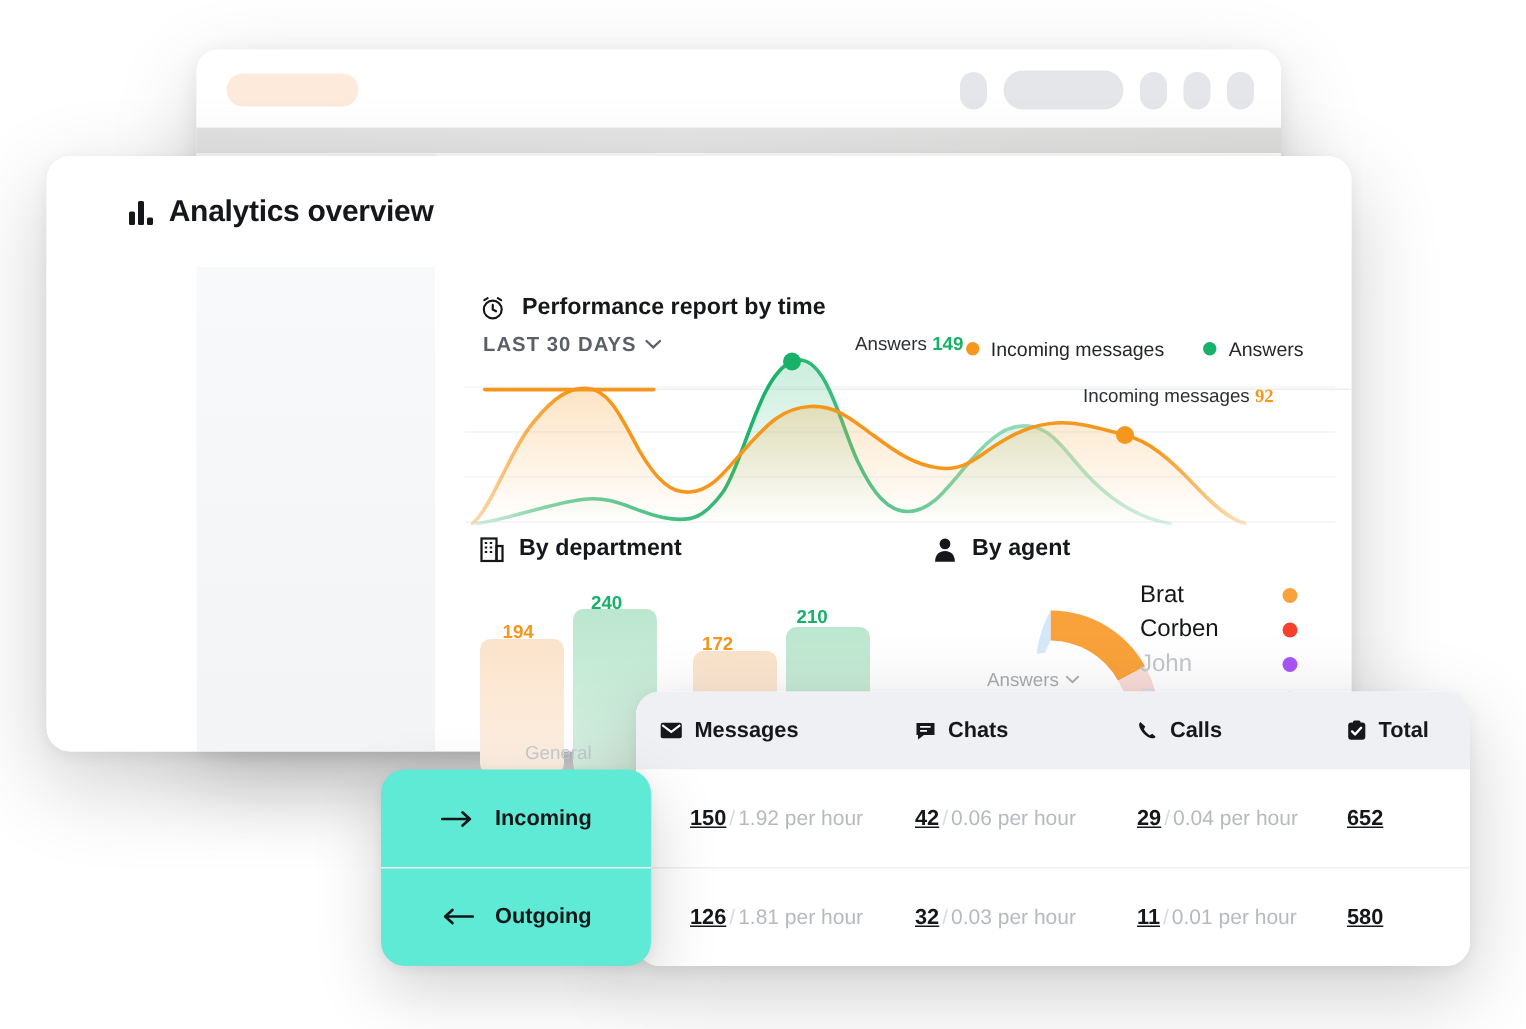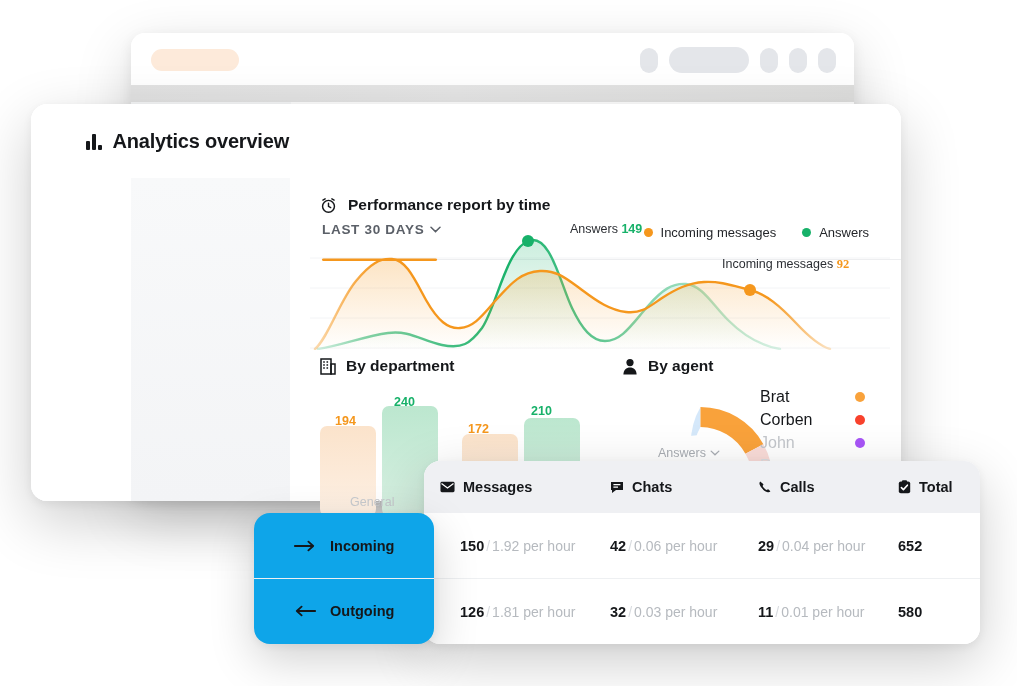--- a/index.html
+++ b/index.html
@@ -98,32 +98,32 @@
     position:absolute;left:424px;top:461px;width:556px;height:183px;
     background:#fff;border-radius:16px;
     box-shadow:0 18px 55px rgba(0,0,0,.20), 0 3px 10px rgba(0,0,0,.06);
     overflow:hidden;
   }
   #table-head{height:52px;background:#eff0f3;display:flex;align-items:center;}
   #table-head .cell{font-size:14.5px;font-weight:bold;color:#15171a;display:flex;align-items:center;gap:8px;}
   .trow{height:65px;display:flex;align-items:center;background:#fff;}
   .trow + .trow{border-top:1px solid #eef0f2;}
   .trow .cell{font-size:14px;color:#b6babf;}
-  .trow .cell b{color:#15171a;font-weight:bold;font-size:14.5px;}
+  .trow .cell b{color:#15171a;font-weight:bold;font-size:14.5px;text-decoration:underline;}
   .c-msg{width:186px;padding-left:36px;box-sizing:border-box;}
   .c-chat{width:148px;}
   .c-call{width:140px;}
   .c-total{width:auto;}
   .hdr .c-msg{padding-left:16px;}
   .slash{color:#d8dbdf;padding:0 2px;}
 
   
   #direction-card{
     position:absolute;left:254px;top:513px;width:180px;height:131px;
-    background:#0ea5e9;border-radius:16px;
+    background:#5eead4;border-radius:16px;
     box-shadow:0 16px 45px rgba(0,0,0,.18), 0 2px 8px rgba(0,0,0,.06);
     overflow:hidden;
   }
   .dir-row{height:65px;display:flex;align-items:center;gap:14px;padding-left:40px;box-sizing:border-box;}
   .dir-row + .dir-row{border-top:1px solid #eef0f2;}
   .dir-row .dl{font-size:14.5px;font-weight:bold;color:#15171a;}
   .arrow{width:22px;height:12px;display:block;}
 
   .ic svg{display:block;}
 </style>

